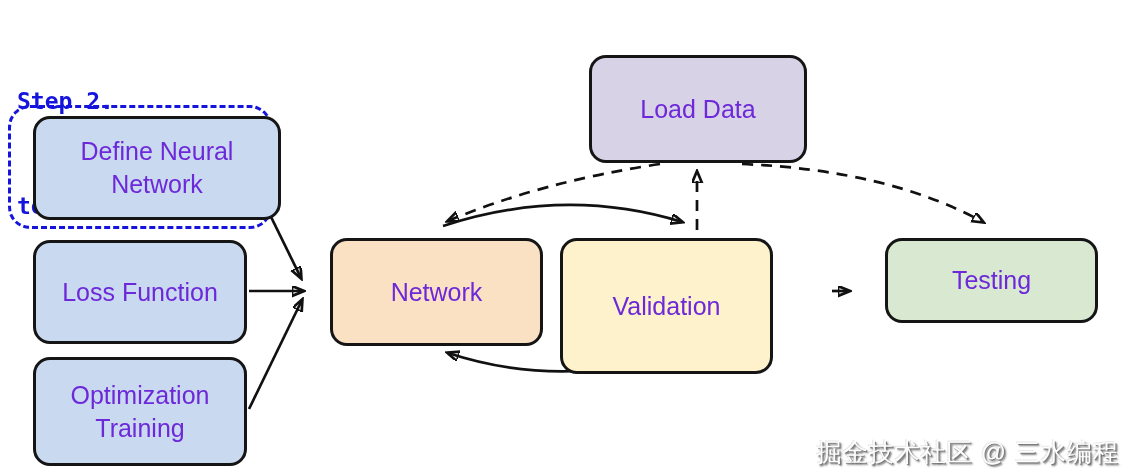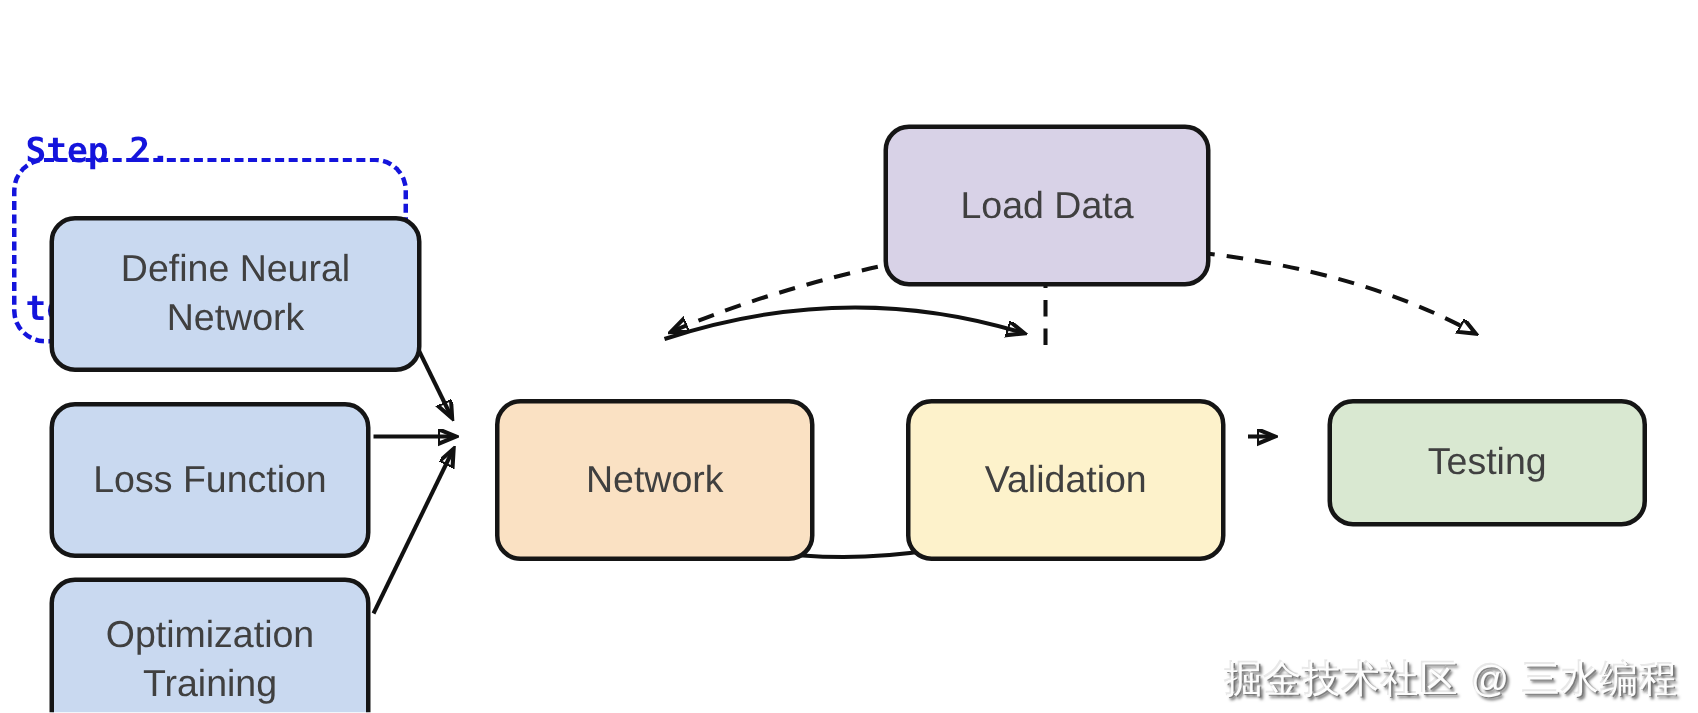--- a/index.html
+++ b/index.html
@@ -19,30 +19,29 @@
     white-space:pre;
   }
   .node{
     position:absolute;
     box-sizing:border-box;
     border:3px solid var(--node-border,#151515);
     border-radius:17px;
     display:flex;align-items:center;justify-content:center;
     text-align:center;
     font-size:25px;line-height:33px;
-    color:#404040;
+    color:#6d28d9;
     padding:4px 14px;
-    margin-top:28px;
   }
   .node-define      {left:33px;  top:116px; width:248px; height:104px; background:var(--node-blue);}
   .node-loss        {left:33px;  top:240px; width:214px; height:104px; background:var(--node-blue);}
   .node-optimization{left:33px;  top:357px; width:214px; height:109px; background:var(--node-blue);}
   .node-load-data   {left:589px; top:55px;  width:218px; height:108px; background:var(--node-purple);}
   .node-training    {left:330px; top:238px; width:213px; height:108px; background:var(--node-orange);}
-  .node-validation  {left:604px; top:238px; width:213px; height:108px; background:var(--node-yellow);}
+  .node-validation  {left:560px; top:238px; width:213px; height:136px; background:var(--node-yellow);}
   .node-testing     {left:885px; top:238px; width:213px; height:85px; background:var(--node-green);}
   .dashed-group{
     position:absolute;
     left:8px;top:105px;width:264px;height:124px;
     box-sizing:border-box;
     border:3.5px dashed var(--accent-blue,#1414dc);
     border-radius:22px;
   }
   svg.edges{
     position:absolute;left:0;top:0;

